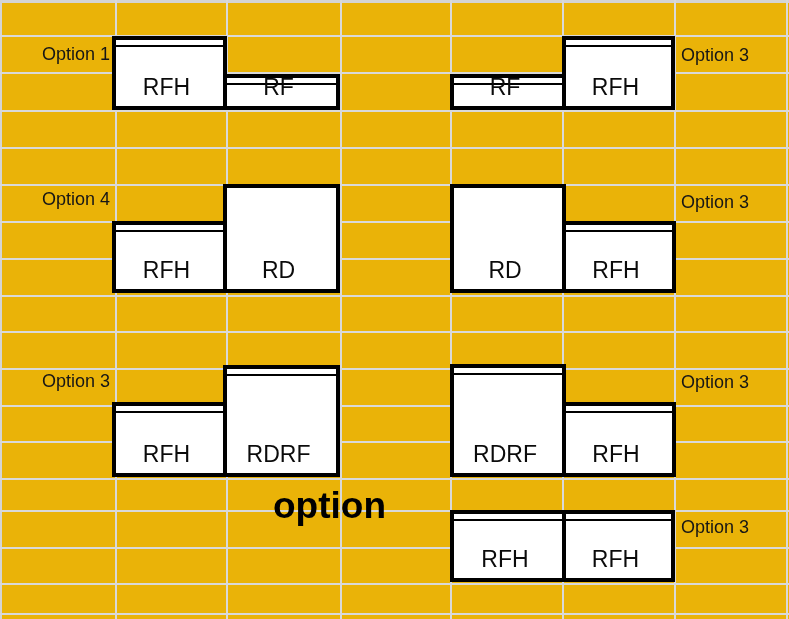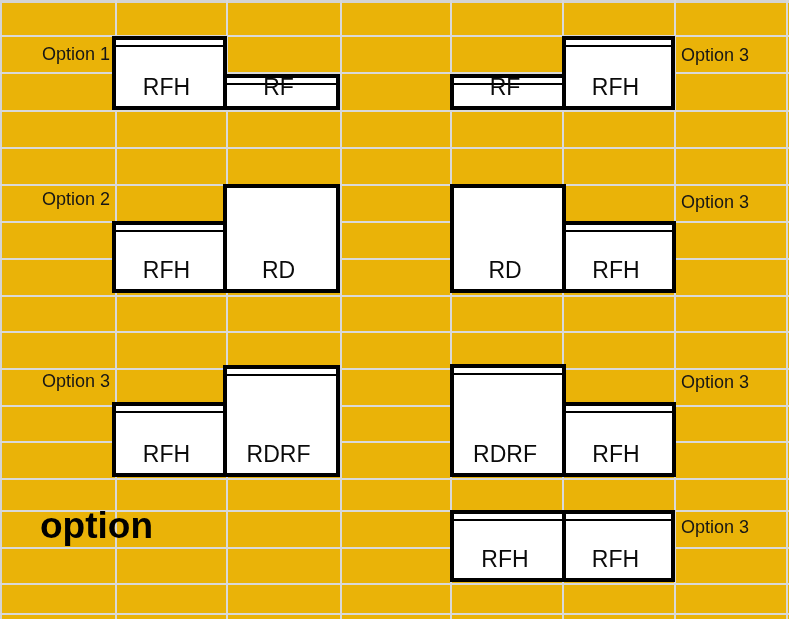--- a/index.html
+++ b/index.html
@@ -30,22 +30,22 @@
     font-size:23px;color:#0b0b0b;
     white-space:nowrap;
   }
   .opt-label{
     position:absolute;
     font-size:18px;color:#161616;
     white-space:nowrap;
   }
   .opt-right{text-align:right;}
   .caption{
-    position:absolute;left:40px;top:504px;width:346px;
-    text-align:left;
+    position:absolute;left:40px;top:484px;width:346px;
+    text-align:right;
     font-size:37px;line-height:43px;font-weight:bold;color:#000;
     white-space:nowrap;
   }
 </style>
 </head>
 <body>
 
 <div class="canvas">
 
   <div class="edge-top"></div>
@@ -90,21 +90,21 @@
   <div class="shape" style="left:450px;top:74px;width:116px;height:36px">
     <div class="inner-line"></div>
     <div class="shape-label">RF</div>
   </div>
   <div class="shape" style="left:562px;top:36px;width:113px;height:74px">
     <div class="inner-line"></div>
     <div class="shape-label">RFH</div>
   </div>
   <div class="opt-label" style="left:681px;top:45px">Option 3</div>
 
-  <div class="opt-label opt-right" style="left:20px;top:189px;width:90px">Option 2</div>
+  <div class="opt-label opt-right" style="left:20px;top:189px;width:90px">Option 4</div>
   <div class="shape" style="left:112px;top:221px;width:115px;height:72px">
     <div class="inner-line"></div>
     <div class="shape-label">RFH</div>
   </div>
   <div class="shape" style="left:223px;top:184px;width:117px;height:109px">
     <div class="shape-label">RD</div>
   </div>
 
   <div class="shape" style="left:450px;top:184px;width:116px;height:109px">
     <div class="shape-label">RD</div>

